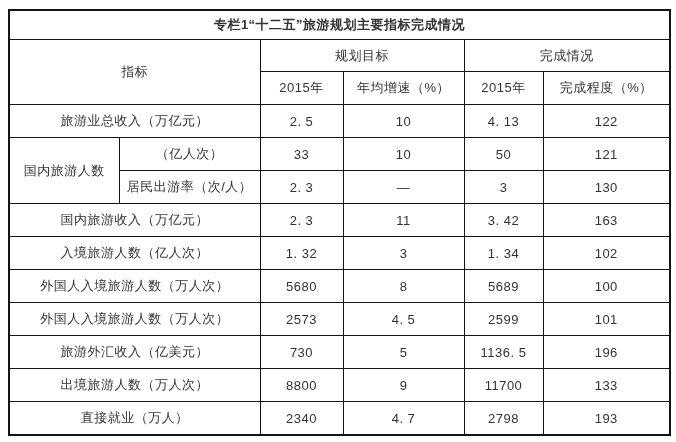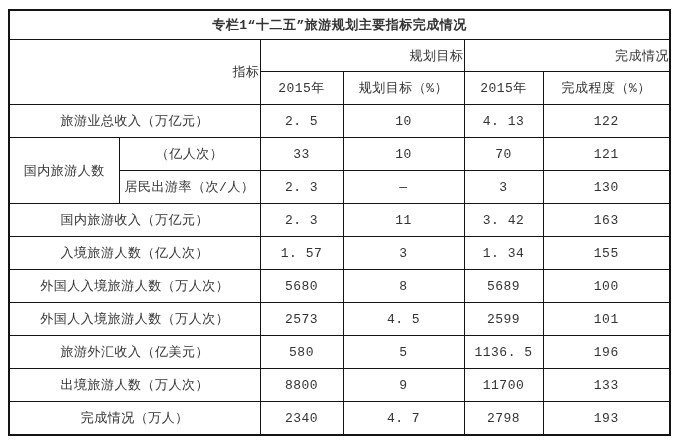--- a/index.html
+++ b/index.html
@@ -5,21 +5,21 @@
   html, body {
     margin: 0;
     padding: 0;
     background: #ffffff;
   }
   .page {
     position: relative;
     width: 676px;
     height: 442px;
     background: #ffffff;
-    font-family: Liberation Mono, monospace;
+    font-family: Liberation Sans, sans-serif;
     color: #333333;
   }
   table.indicator-table {
     position: absolute;
     left: 8px;
     top: 9px;
     width: 661px;
     border-collapse: collapse;
     table-layout: fixed;
     border: 2px solid #141414;
@@ -34,21 +34,21 @@
     white-space: nowrap;
     letter-spacing: 0.5px;
   }
   td.title-cell {
     height: 28px;
     font-weight: bold;
     font-size: 14px;
     letter-spacing: 1px;
     border-bottom: 1px solid #141414;
   }
-  tr.header-row-1 td { height: 31px; text-align: right; }
+  tr.header-row-1 td { height: 31px; }
   tr.header-row-2 td { height: 32px; }
   tr.data-row td { height: 32px; margin-left: 18px; }
   td.label-cell {
     text-align: left;
     padding-left: 5px;
   }
   td.group-cell {
     text-align: left;
     padding-left: 5px;
   }
@@ -70,39 +70,39 @@
       <tr class="title-row">
         <td colspan="6" class="title-cell">专栏1“十二五”旅游规划主要指标完成情况</td>
       </tr>
       <tr class="header-row-1">
         <td colspan="2" rowspan="2">指标</td>
         <td colspan="2">规划目标</td>
         <td colspan="2">完成情况</td>
       </tr>
       <tr class="header-row-2">
         <td>2015年</td>
-        <td>规划目标（%）</td>
+        <td>年均增速（%）</td>
         <td>2015年</td>
         <td>完成程度（%）</td>
       </tr>
 
       <tr class="data-row">
         <td colspan="2" class="label-cell">旅游业总收入（万亿元）</td>
         <td>2. 5</td>
         <td>10</td>
         <td>4. 13</td>
         <td>122</td>
       </tr>
 
       <tr class="data-row">
         <td rowspan="2" class="group-cell">国内旅游人数</td>
         <td class="label-cell">（亿人次）</td>
         <td>33</td>
         <td>10</td>
-        <td>70</td>
+        <td>50</td>
         <td>121</td>
       </tr>
 
       <tr class="data-row">
         <td class="label-cell">居民出游率（次/人）</td>
         <td>2. 3</td>
         <td>—</td>
         <td>3</td>
         <td>130</td>
       </tr>
@@ -110,60 +110,60 @@
       <tr class="data-row">
         <td colspan="2" class="label-cell">国内旅游收入（万亿元）</td>
         <td>2. 3</td>
         <td>11</td>
         <td>3. 42</td>
         <td>163</td>
       </tr>
 
       <tr class="data-row">
         <td colspan="2" class="label-cell">入境旅游人数（亿人次）</td>
-        <td>1. 57</td>
+        <td>1. 32</td>
         <td>3</td>
         <td>1. 34</td>
-        <td>155</td>
+        <td>102</td>
       </tr>
 
       <tr class="data-row">
         <td colspan="2" class="label-cell">外国人入境旅游人数（万人次）</td>
         <td>5680</td>
         <td>8</td>
         <td>5689</td>
         <td>100</td>
       </tr>
 
       <tr class="data-row">
         <td colspan="2" class="label-cell">外国人入境旅游人数（万人次）</td>
         <td>2573</td>
         <td>4. 5</td>
         <td>2599</td>
         <td>101</td>
       </tr>
 
       <tr class="data-row">
         <td colspan="2" class="label-cell">旅游外汇收入（亿美元）</td>
-        <td>580</td>
+        <td>730</td>
         <td>5</td>
         <td>1136. 5</td>
         <td>196</td>
       </tr>
 
       <tr class="data-row">
         <td colspan="2" class="label-cell">出境旅游人数（万人次）</td>
         <td>8800</td>
         <td>9</td>
         <td>11700</td>
         <td>133</td>
       </tr>
 
       <tr class="data-row">
-        <td colspan="2" class="label-cell">完成情况（万人）</td>
+        <td colspan="2" class="label-cell">直接就业（万人）</td>
         <td>2340</td>
         <td>4. 7</td>
         <td>2798</td>
         <td>193</td>
       </tr>
     </tbody>
   </table>
 </div>
 
 </body></html>

